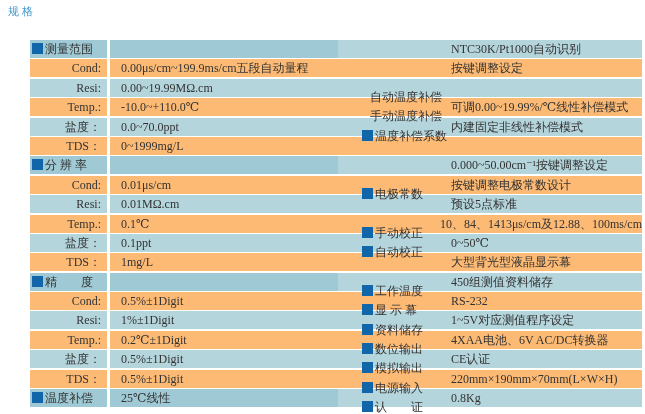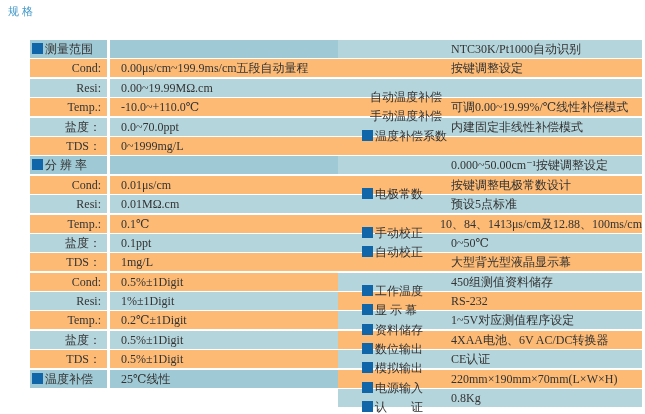--- a/index.html
+++ b/index.html
@@ -79,20 +79,24 @@
         <div class="cell lbl r">Temp.:</div>
         <div class="cell val">0.1℃</div>
       </div>
       <div class="row dark">
         <div class="cell lbl r">盐度：</div>
         <div class="cell val">0.1ppt</div>
       </div>
       <div class="row light">
         <div class="cell lbl r">TDS：</div>
         <div class="cell val">1mg/L</div>
+      </div>
+      <div class="row header">
+        <div class="cell lbl l"><span class="sq"></span>精　　度</div>
+        <div class="cell val"></div>
       </div>
       <div class="row light">
         <div class="cell lbl r">Cond:</div>
         <div class="cell val">0.5%±1Digit</div>
       </div>
       <div class="row dark">
         <div class="cell lbl r">Resi:</div>
         <div class="cell val">1%±1Digit</div>
       </div>
       <div class="row light">

